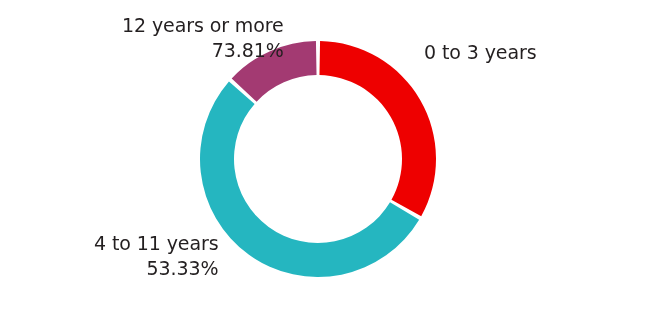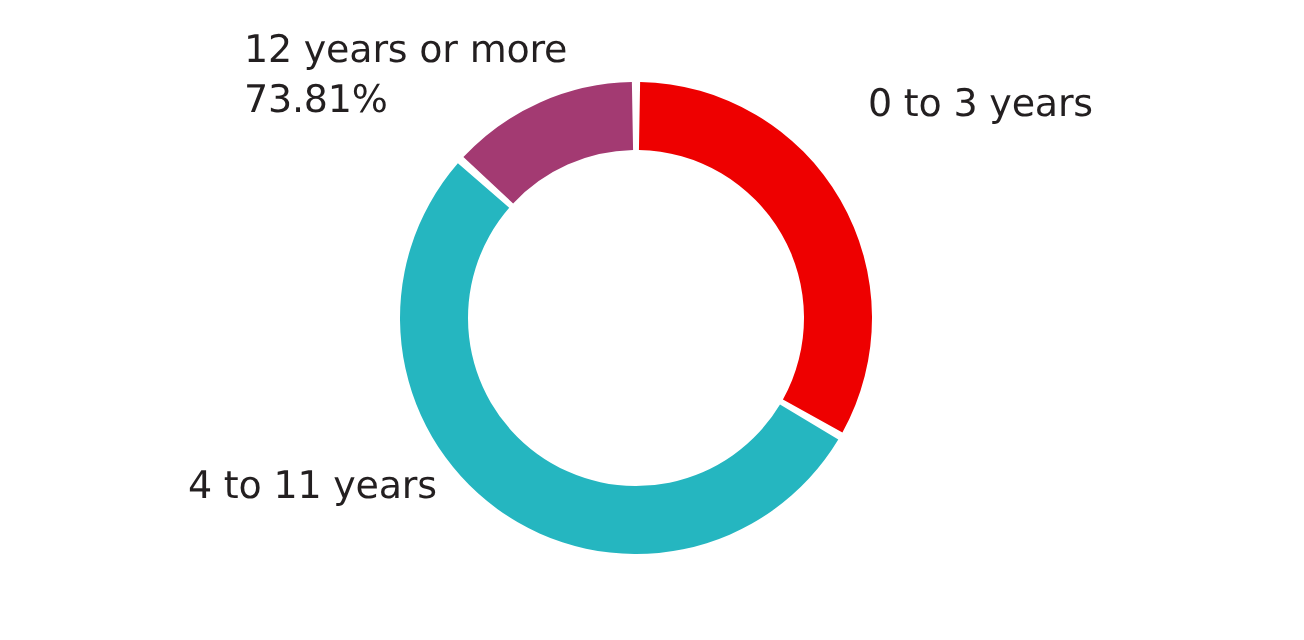--- a/index.html
+++ b/index.html
@@ -33,28 +33,28 @@
     font-weight: 400;
     line-height: 25px;
     letter-spacing: -0.1px;
     white-space: nowrap;
   }
   .chart-label .label-name,
   .chart-label .label-value {
     display: block;
   }
   #label-0-to-3-years {
-    left: 434px;
+    left: 424px;
     top: 40px;
     text-align: left;
   }
   #label-12-years-or-more {
     left: 122px;
     top: 13px;
-    text-align: left;
+    text-align: right;
   }
   #label-4-to-11-years {
     left: 94px;
     top: 231px;
     text-align: right;
   }
 </style>
 </head>
 <body>
 
@@ -72,15 +72,16 @@
     <span class="label-name">0 to 3 years</span>
   </div>
 
   <div class="chart-label" id="label-12-years-or-more">
     <span class="label-name">12 years or more</span>
     <span class="label-value">73.81%</span>
   </div>
 
   <div class="chart-label" id="label-4-to-11-years">
     <span class="label-name">4 to 11 years</span>
+    <span class="label-value">53.33%</span>
   </div>
 
 </div>
 
 </body></html>

